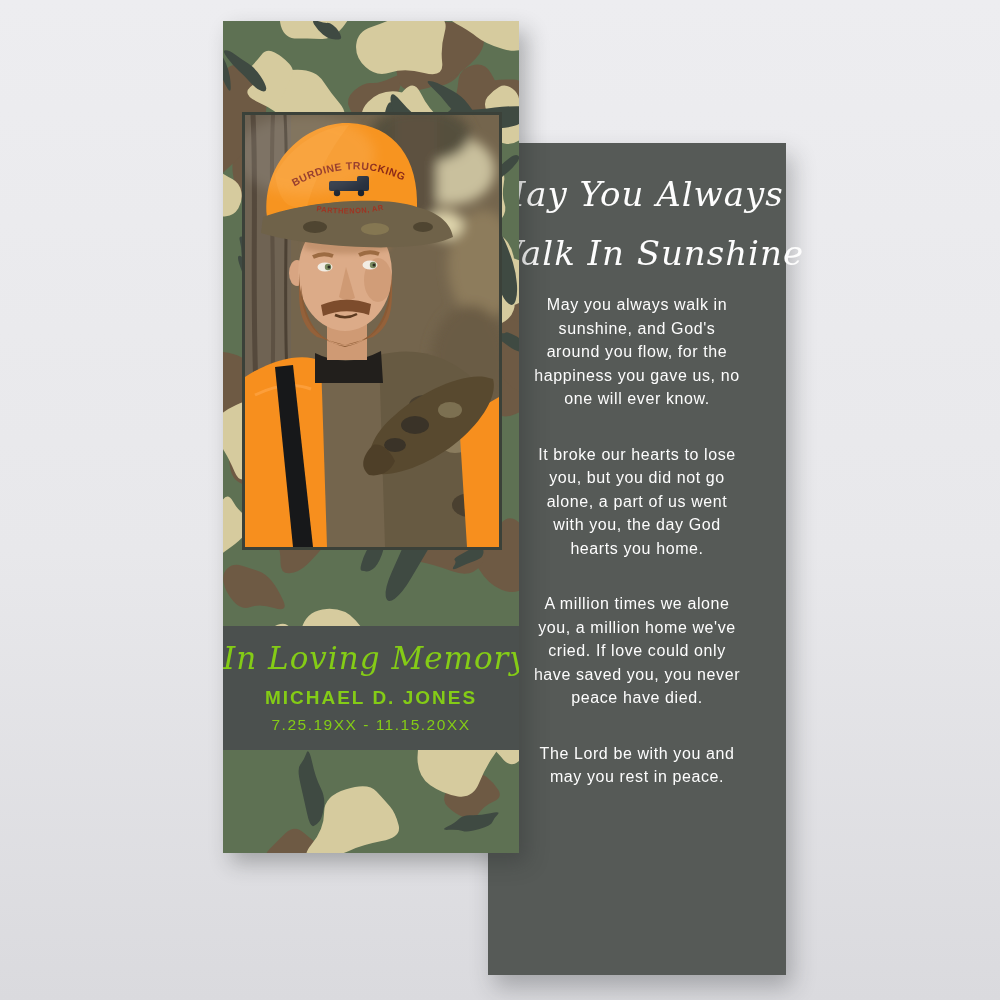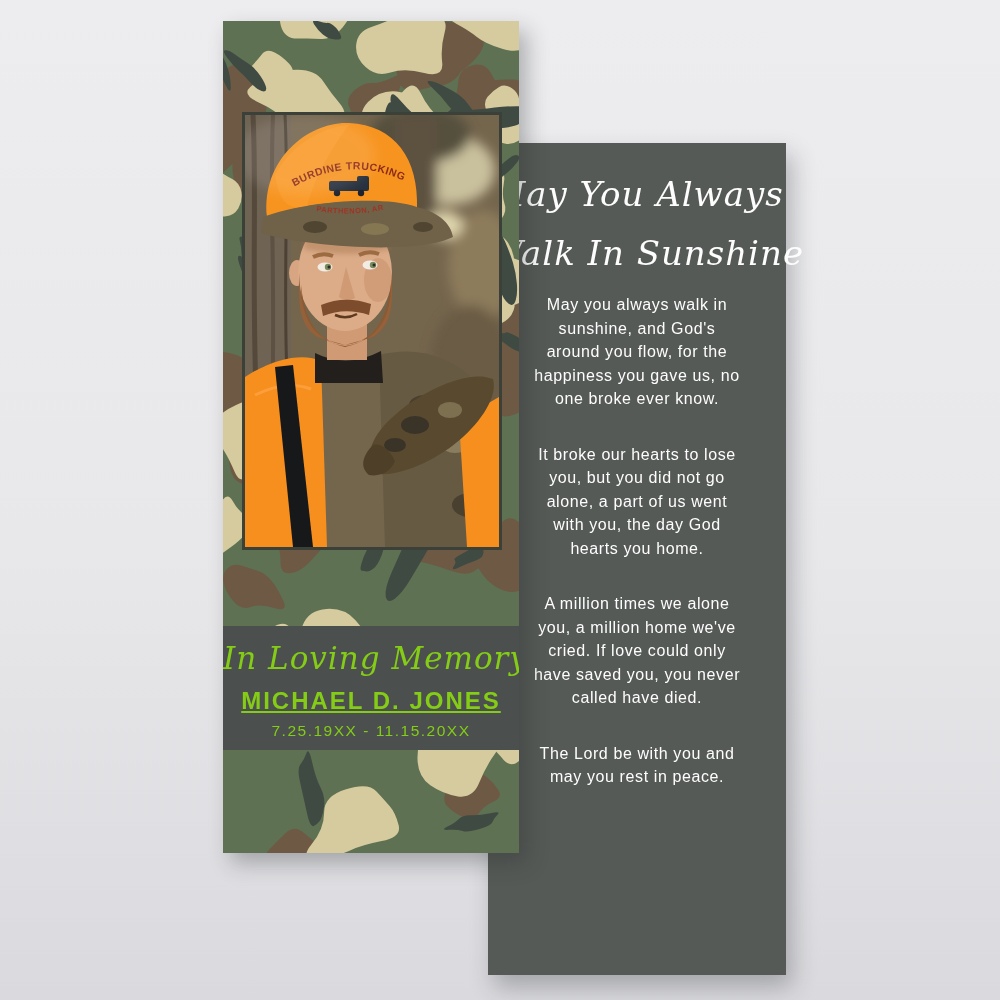--- a/index.html
+++ b/index.html
@@ -45,21 +45,21 @@
     position:absolute;left:0;top:605px;width:296px;height:124px;
     background:#4b504e;color:#84cc16;text-align:center;
   }
   .script-title{
     margin-top:8px;
     font-family:"DejaVu Serif",serif;font-style:italic;
     font-size:31px;line-height:48px;letter-spacing:1px;white-space:nowrap;
   }
   .front-name{
     margin-top:5px;
-    font-size:24px;font-weight:700;letter-spacing:2px;white-space:nowrap;text-decoration:underline;
+    font-size:19px;font-weight:700;letter-spacing:2px;white-space:nowrap;
   }
   .front-dates{
     margin-top:7px;
     font-size:15.5px;letter-spacing:1.5px;white-space:nowrap;
   }
 </style>
 </head>
 <body>
 
 <div class="stage">
@@ -68,35 +68,35 @@
     <div class="back-heading">
       <div>May You Always</div>
       <div>Walk In Sunshine</div>
     </div>
     <div class="poem">
       <div class="para">
         <div class="line">May you always walk in</div>
         <div class="line">sunshine, and God's</div>
         <div class="line">around you flow, for the</div>
         <div class="line">happiness you gave us, no</div>
-        <div class="line">one broke ever know.</div>
+        <div class="line">one will ever know.</div>
       </div>
       <div class="para">
         <div class="line">It broke our hearts to lose</div>
         <div class="line">you, but you did not go</div>
         <div class="line">alone, a part of us went</div>
         <div class="line">with you, the day God</div>
         <div class="line">hearts you home.</div>
       </div>
       <div class="para">
         <div class="line">A million times we alone</div>
         <div class="line">you, a million home we've</div>
         <div class="line">cried. If love could only</div>
         <div class="line">have saved you, you never</div>
-        <div class="line">called have died.</div>
+        <div class="line">peace have died.</div>
       </div>
       <div class="para">
         <div class="line">The Lord be with you and</div>
         <div class="line">may you rest in peace.</div>
       </div>
     </div>
   </div>
 
   <div class="card-front">
     <svg class="camo-svg" id="camo" viewBox="0 0 296 832">

